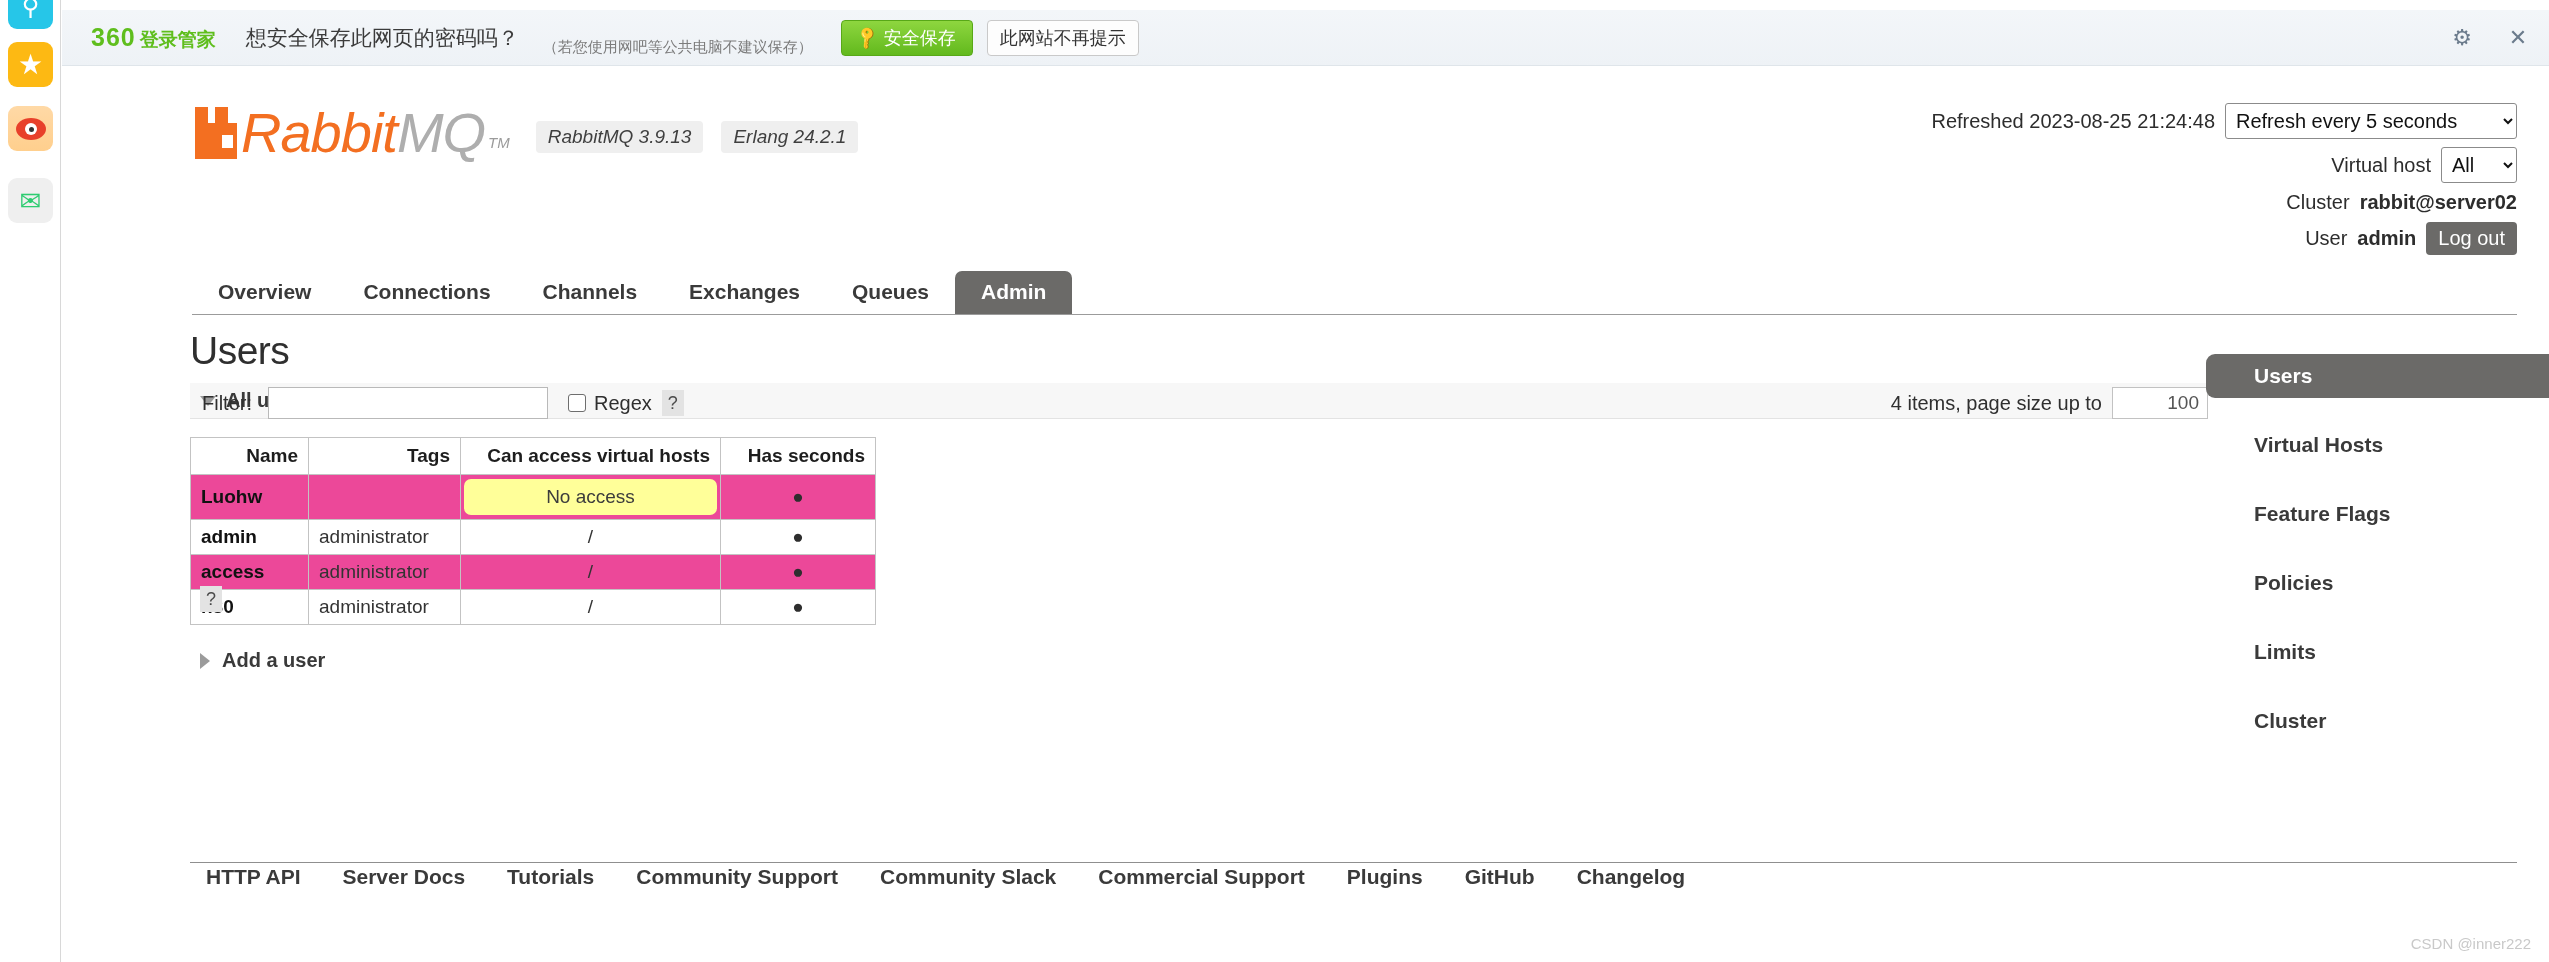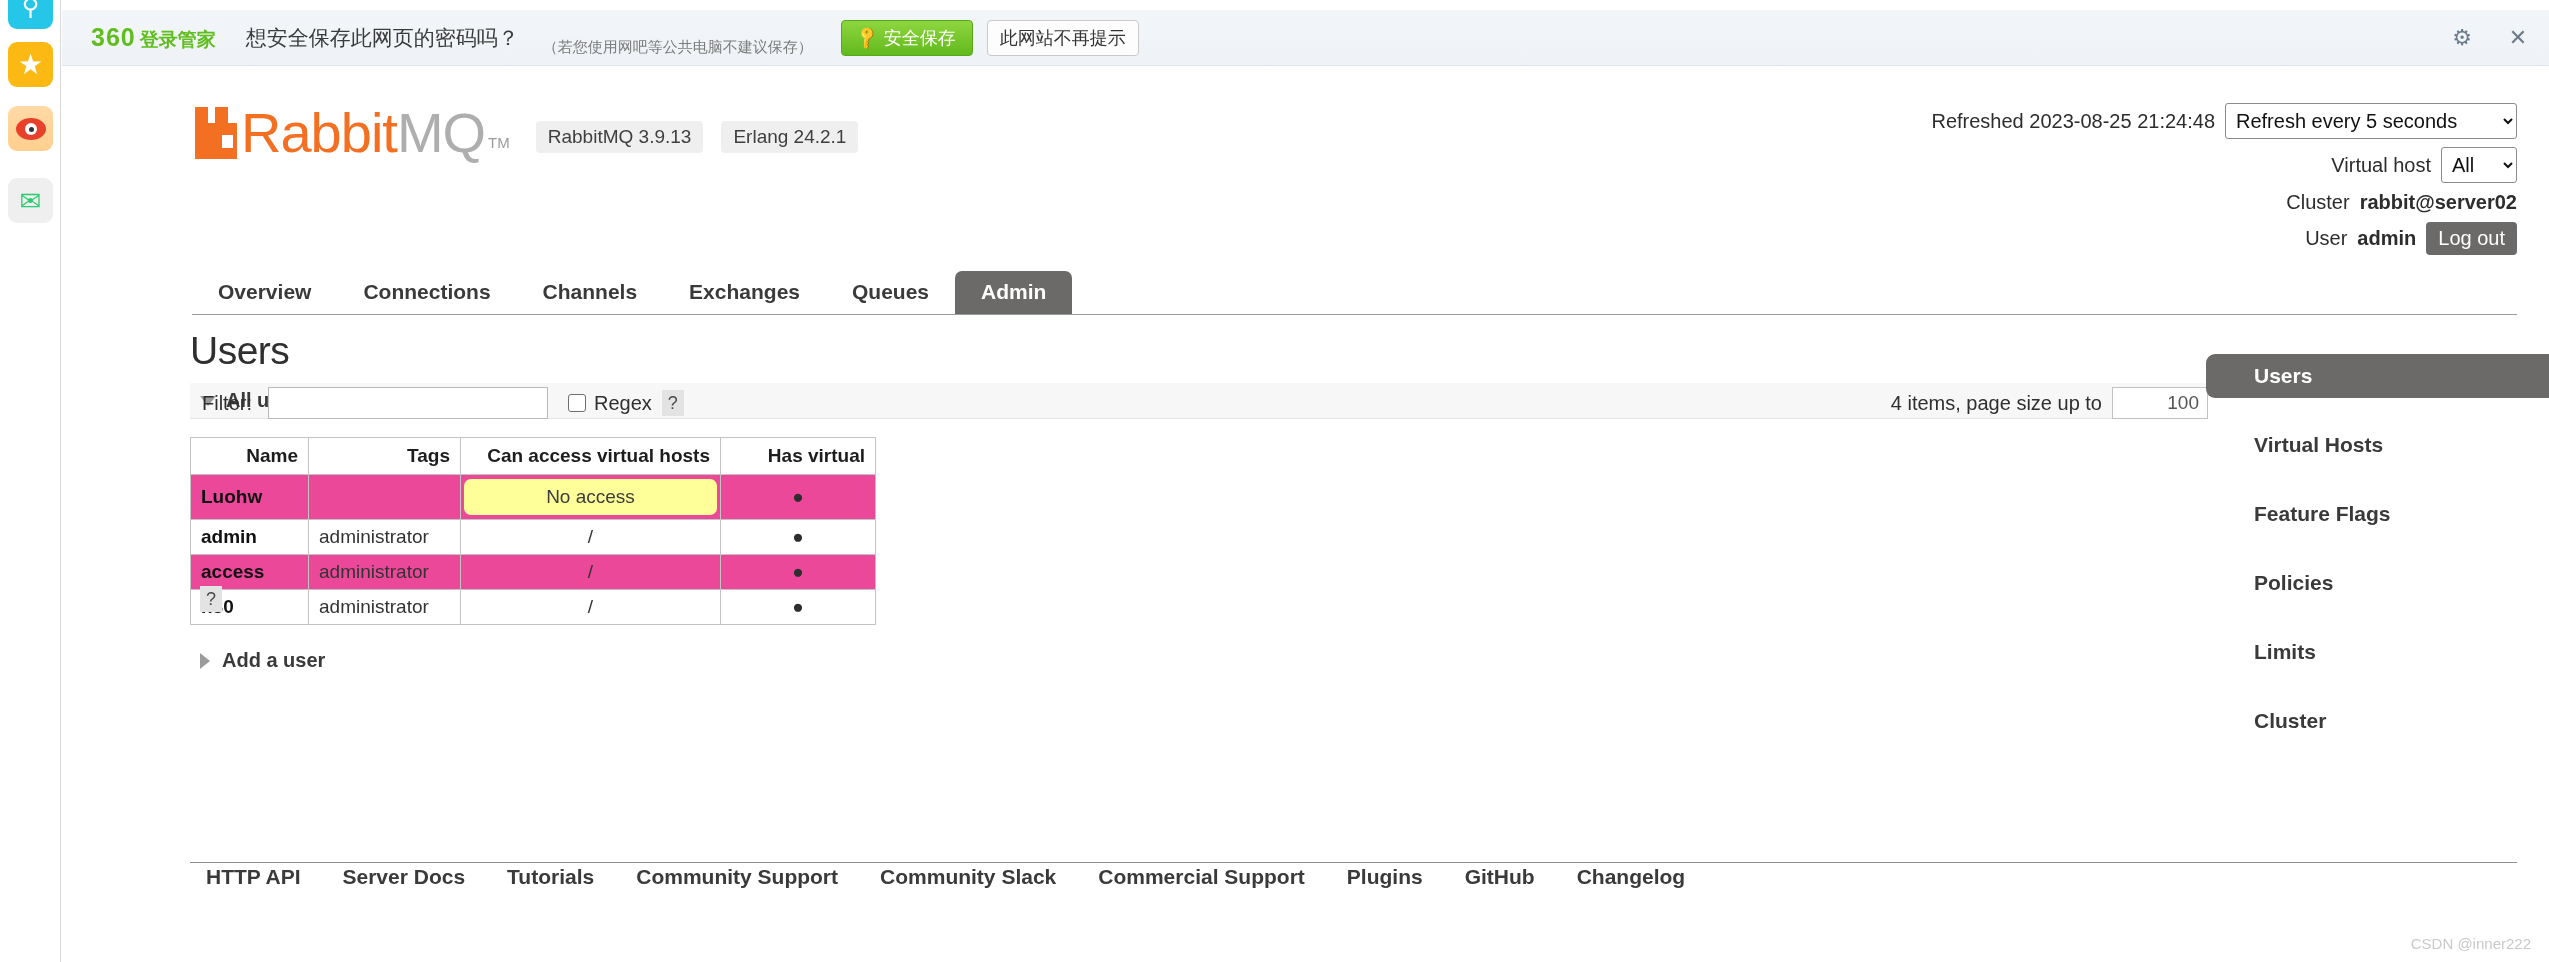--- a/index.html
+++ b/index.html
@@ -97,21 +97,21 @@
 
   
   #page {
     position: absolute; left: 62px; top: 67px;
     width: 2487px; height: 895px; background: #fff;
   }
 
   
   #rmq-logo {
     position: absolute; left: 133px; top: 40px;
-    display: flex; align-items: flex-end;
+    display: flex; align-items: flex-end; font-style: italic;
   }
   .logo-mark {
     width: 42px; height: 52px; position: relative; margin-right: 4px;
   }
   .logo-mark .bar-top-l {
     position:absolute; left:0; top:0; width:13px; height:20px; background:#f36f21;
   }
   .logo-mark .bar-top-r {
     position:absolute; left:20px; top:0; width:13px; height:20px; background:#f36f21;
   }
@@ -412,21 +412,21 @@
         <input id="pagesize-input" type="text" value="100" style="">
       </span>
     </div>
 
     <table id="users-table">
       <thead>
         <tr>
           <th class="col-name">Name</th>
           <th class="col-tags">Tags</th>
           <th class="col-vhosts">Can access virtual hosts</th>
-          <th class="col-pw">Has virtual</th>
+          <th class="col-pw">Has seconds</th>
         </tr>
       </thead>
       <tbody id="users-table-body">
           <tr class="row-odd">
             <td class="cell-name">Luohw</td>
             <td></td>
             <td class="cell-vhost-noaccess">
               <span class="noaccess-chip">No access</span>
             </td>
             <td class="cell-center"><span class="dot-mark">●</span></td>

